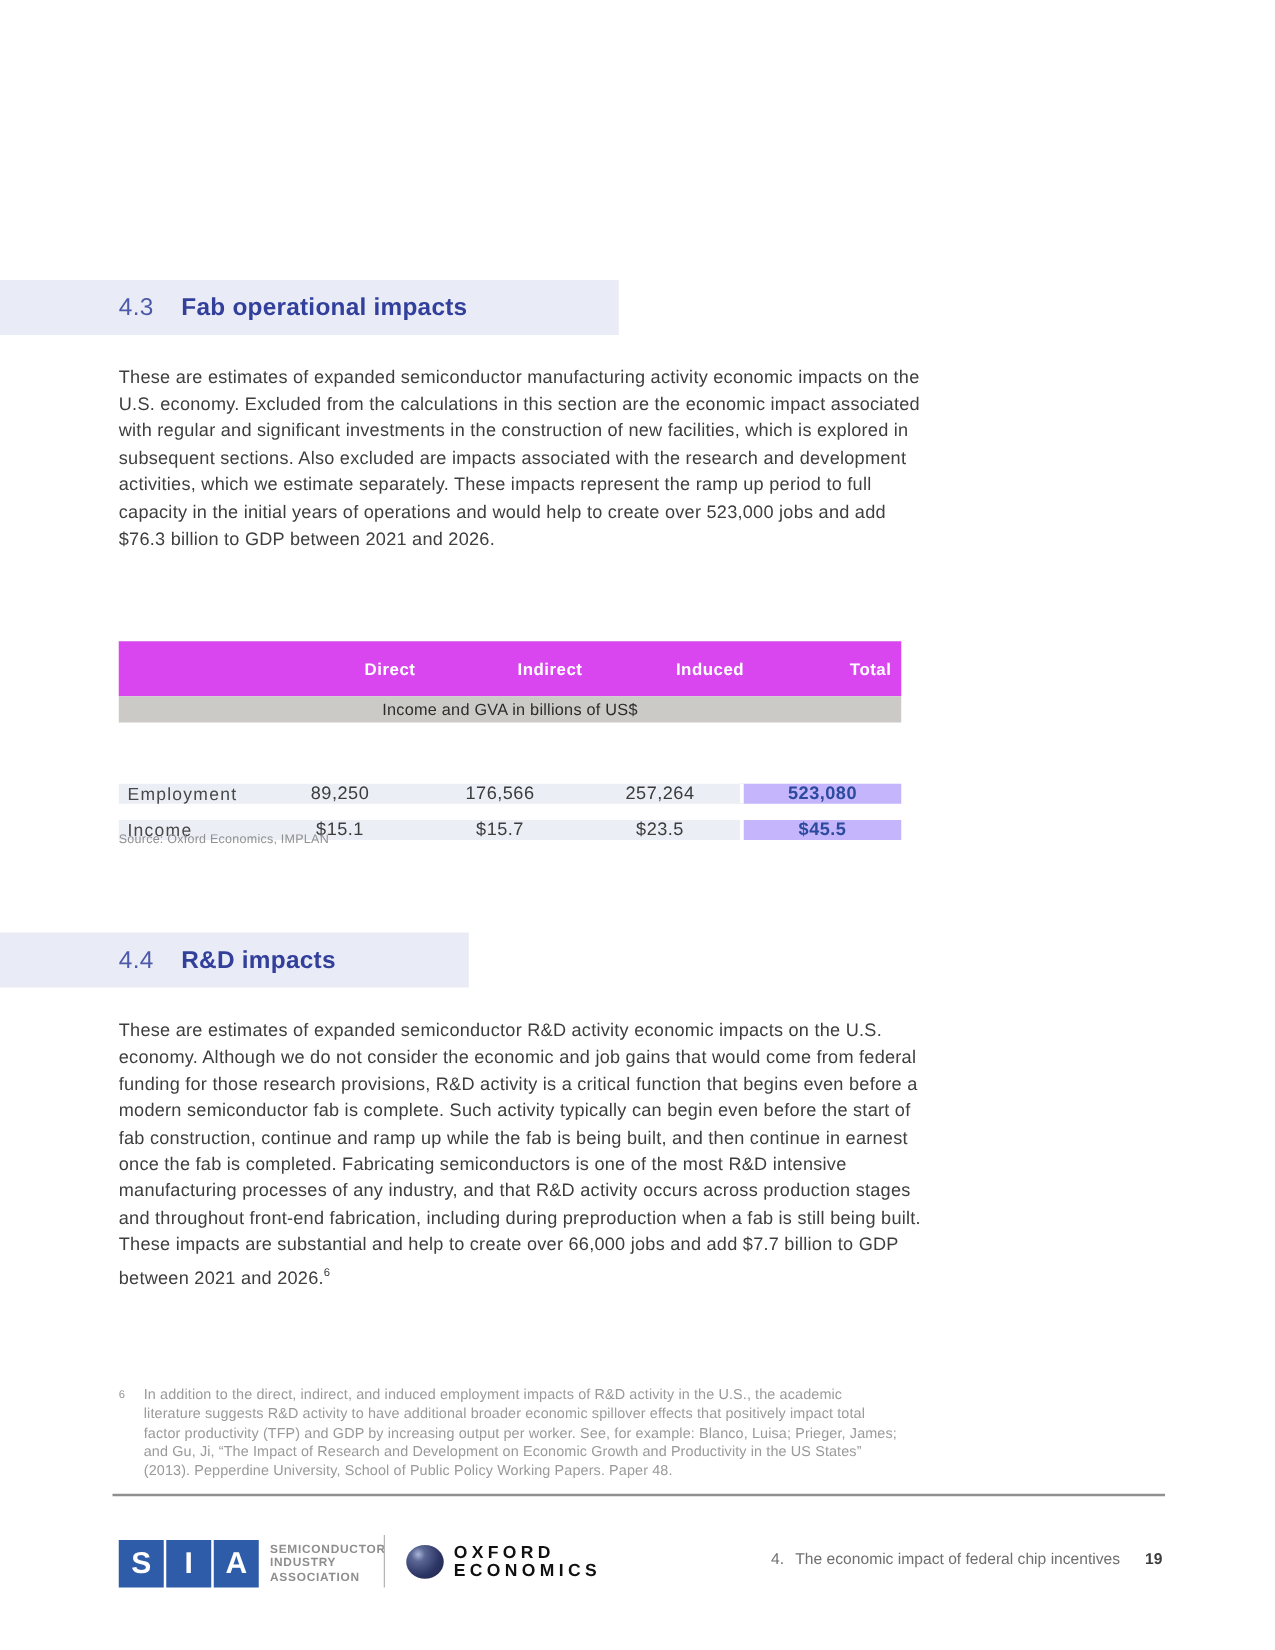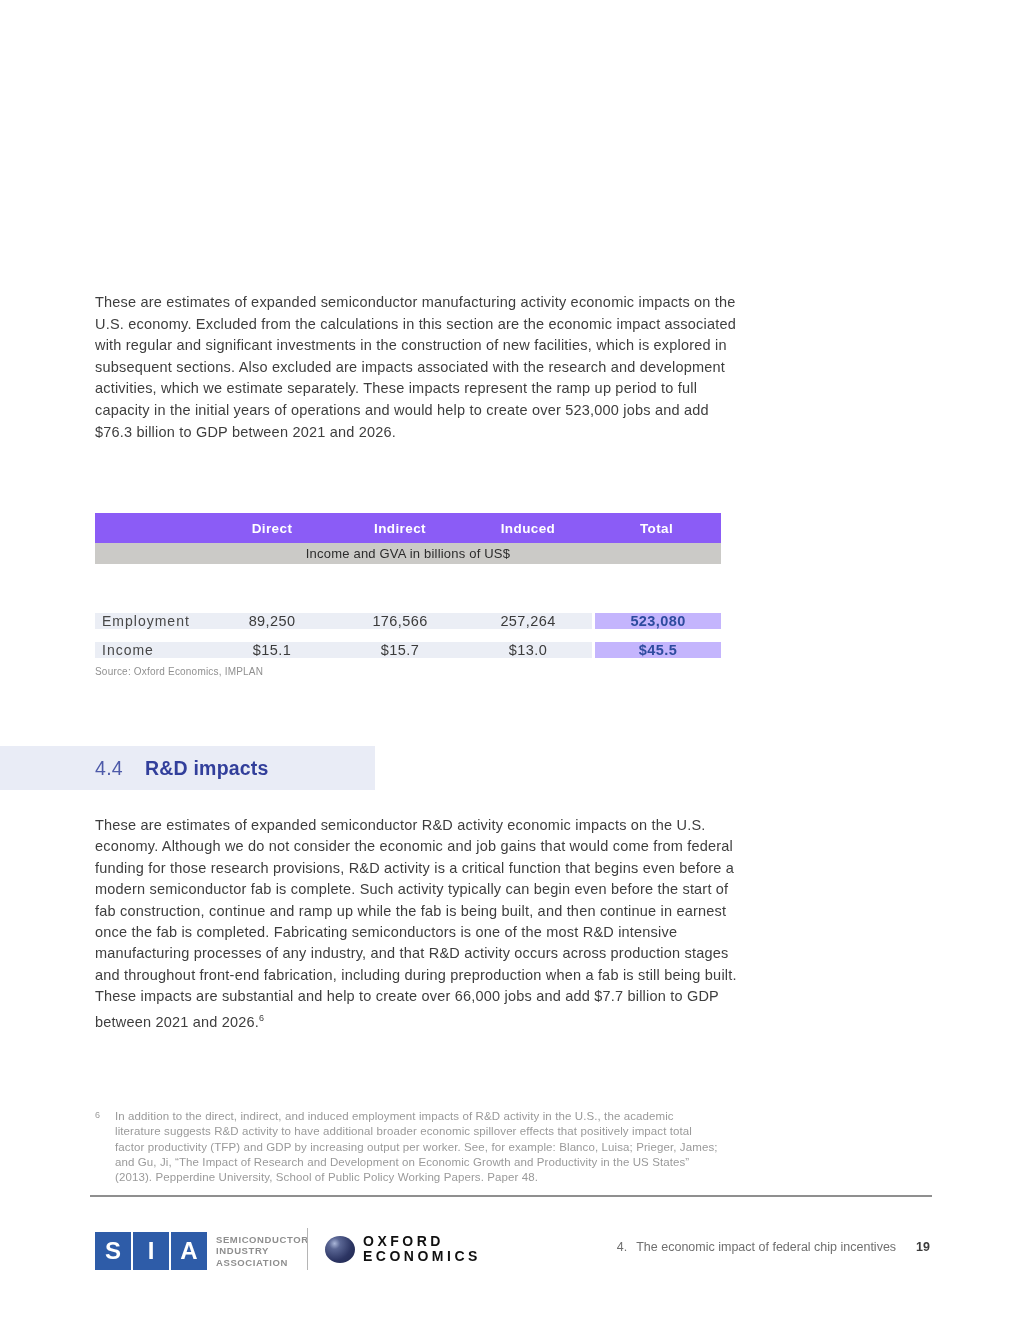--- a/index.html
+++ b/index.html
@@ -28,21 +28,21 @@
   .para-44 { top:815px; line-height:21.4px; }
   .fn-sup { font-size:9px; vertical-align:super; color:#3e3e3e; }
 
   
   .fig-caption { position:absolute; left:95px; top:471px; font-size:14.5px; color:#8d8d8d; }
   .fig-label { font-weight:bold; font-size:12.5px; letter-spacing:0.4px; margin-right:10px; }
 
   
   .impact-table { position:absolute; left:95px; top:513px; width:626px; }
   .t-grid { display:grid; grid-template-columns:113px 128px 128px 128px 129px; }
-  .t-head { background:#8b5cf6; height:30px; }
+  .t-head { background:#d946ef; height:44px;padding-left:40px; }
   .t-head .t-cell {
     color:#ffffff; font-weight:bold; font-size:13.5px; letter-spacing:0.4px;
     display:flex; align-items:center; justify-content:center;
   }
   .t-sub {
     background:#cbcac7; height:21px; margin-bottom:9px;
     display:flex; align-items:center; justify-content:center;
     font-size:13px; color:#2c2c2c; letter-spacing:0.2px;
   }
   .t-row { height:27px; margin-bottom:2px; }
@@ -87,20 +87,24 @@
   .footer-chapter { position:absolute; right:90px; top:14px; display:flex; align-items:baseline; font-size:12.5px; color:#6f6f6f; }
   .footer-chapter .ch-num { margin-right:9px; }
   .footer-page { margin-left:20px; font-weight:bold; color:#3c3c3c; }
 </style>
 </head>
 <body>
 
 <div class="page">
 
 
+  <div class="sec-band band-43">
+    <span class="sec-num">4.3</span>
+    <span class="sec-title">Fab operational impacts</span>
+  </div>
 
   <p class="body-text para-43">These are estimates of expanded semiconductor manufacturing activity economic impacts on the U.S. economy. Excluded from the calculations in this section are the economic impact associated with regular and significant investments in the construction of new facilities, which is explored in subsequent sections. Also excluded are impacts associated with the research and development activities, which we estimate separately. These impacts represent the ramp up period to full capacity in the initial years of operations and would help to create over 523,000 jobs and add $76.3 billion to GDP between 2021 and 2026.</p>
 
 
   <div class="impact-table">
     <div class="t-grid t-head">
       <div class="t-cell label"></div>
       <div class="t-cell">Direct</div>
       <div class="t-cell">Indirect</div>
       <div class="t-cell">Induced</div>
@@ -111,21 +115,21 @@
       <div class="t-cell label">Employment</div>
       <div class="t-cell">89,250</div>
       <div class="t-cell">176,566</div>
       <div class="t-cell">257,264</div>
       <div class="t-cell total">523,080</div>
     </div>
     <div class="t-grid t-row">
       <div class="t-cell label">Income</div>
       <div class="t-cell">$15.1</div>
       <div class="t-cell">$15.7</div>
-      <div class="t-cell">$13.0</div>
+      <div class="t-cell">$23.5</div>
       <div class="t-cell total">$45.5</div>
     </div>
   </div>
 
   <div class="t-source">Source: Oxford Economics, IMPLAN</div>
 
   <div class="sec-band band-44">
     <span class="sec-num">4.4</span>
     <span class="sec-title">R&amp;D impacts</span>
   </div>

